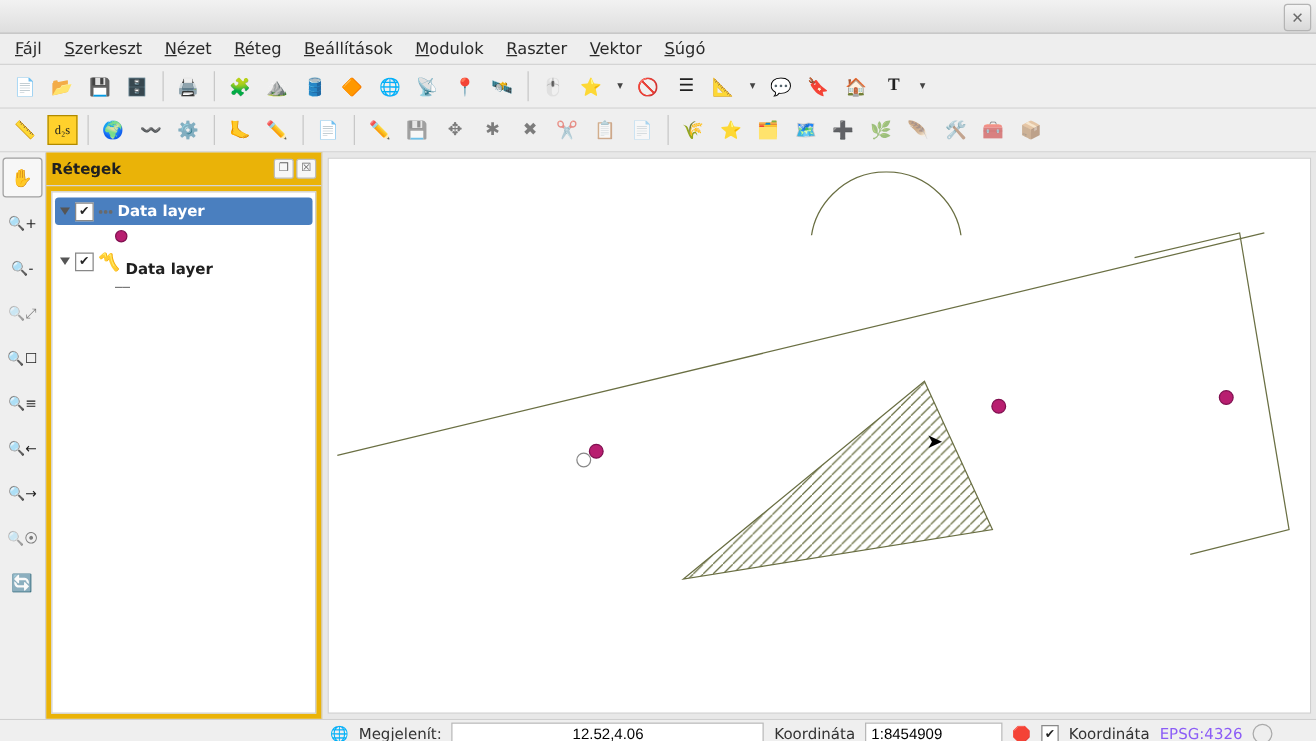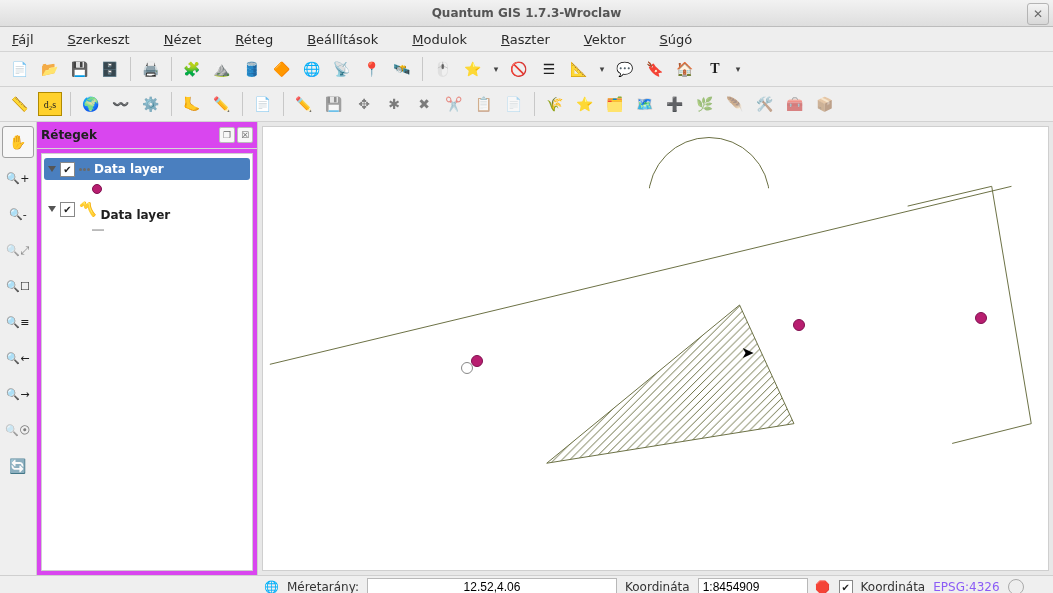--- a/index.html
+++ b/index.html
@@ -47,21 +47,21 @@
   }
 
   
   .menubar {
     height: 24px;
     background: #eeeeee;
     border-bottom: 1px solid #d4d4d4;
     display: flex;
     align-items: center;
     padding-left: 8px;
-    gap: 26px;
+    gap: 10px;
   }
   .menu-item {
     font-size: 13px;
     padding: 2px 4px;
     cursor: default;
     color:#2a2a2a;
   }
   .menu-item .ul { text-decoration: underline; }
 
   
@@ -117,21 +117,21 @@
   }
   .lefttool .tbtn { width: 30px; height: 30px; }
   .lefttool .active {
     border: 1px solid #a0a0a0;
     background:#f7f7f7;
   }
 
   
   .layers-panel {
     width: 220px;
-    background: #d946ef;
+    background: #eab308;
     border-right: 1px solid #cfcfcf;
     display:flex;
     flex-direction:column;
   }
   .panel-header {
     height: 20px;
     display:flex;
     align-items:center;
     padding: 3px 4px;
     border-bottom: 1px solid #d6d6d6;
@@ -198,21 +198,20 @@
   }
   .statusbar input[type=text]{
     height:16px;border:1px solid #b8b8b8;background:#fff;font-size:12px;padding:0 4px;text-align:center;
   }
   .proj-icon{width:14px;height:14px;border:1px solid #aaa;border-radius:50%;background:#eee;}
 </style>
 </head>
 <body>
 
 <div class="titlebar">
-  <span class="title">Quantum GIS 1.7.3-Wroclaw</span>
   <div class="close">
     <span>✕</span>
   </div>
 </div>
 
 <div class="menubar">
     <div class="menu-item"><span class="ul">F</span>ájl</div>
     <div class="menu-item"><span class="ul">S</span>zerkeszt</div>
     <div class="menu-item"><span class="ul">N</span>ézet</div>
     <div class="menu-item"><span class="ul">R</span>éteg</div>
@@ -488,21 +487,21 @@
       <div class="map-dot" style="left:530px;top:192px;"></div>
       <div class="map-dot" style="left:712px;top:185px;"></div>
       <div class="cursor" style="left:478px;top:216px;">➤</div>
     </div>
   </div>
 </div>
 
 <div class="statusbar">
   <div style="width:250px;"></div>
   <span>🌐</span>
-  <span>Méretarány:</span>
+  <span>Megjelenít:</span>
   <input type="text" style="width: 240px;" value="12.52,4.06">
   <span>Koordináta</span>
   <input type="text" style="width: 100px; text-align: left;" value="1:8454909">
   <span>🛑</span>
   <div class="chk" style="width:12px;height:12px;">
       <span>✔</span>
     </div>
   <span>Koordináta</span>
   <span style="color:#8b5cf6;">EPSG:4326</span>
   <div class="proj-icon"></div>

